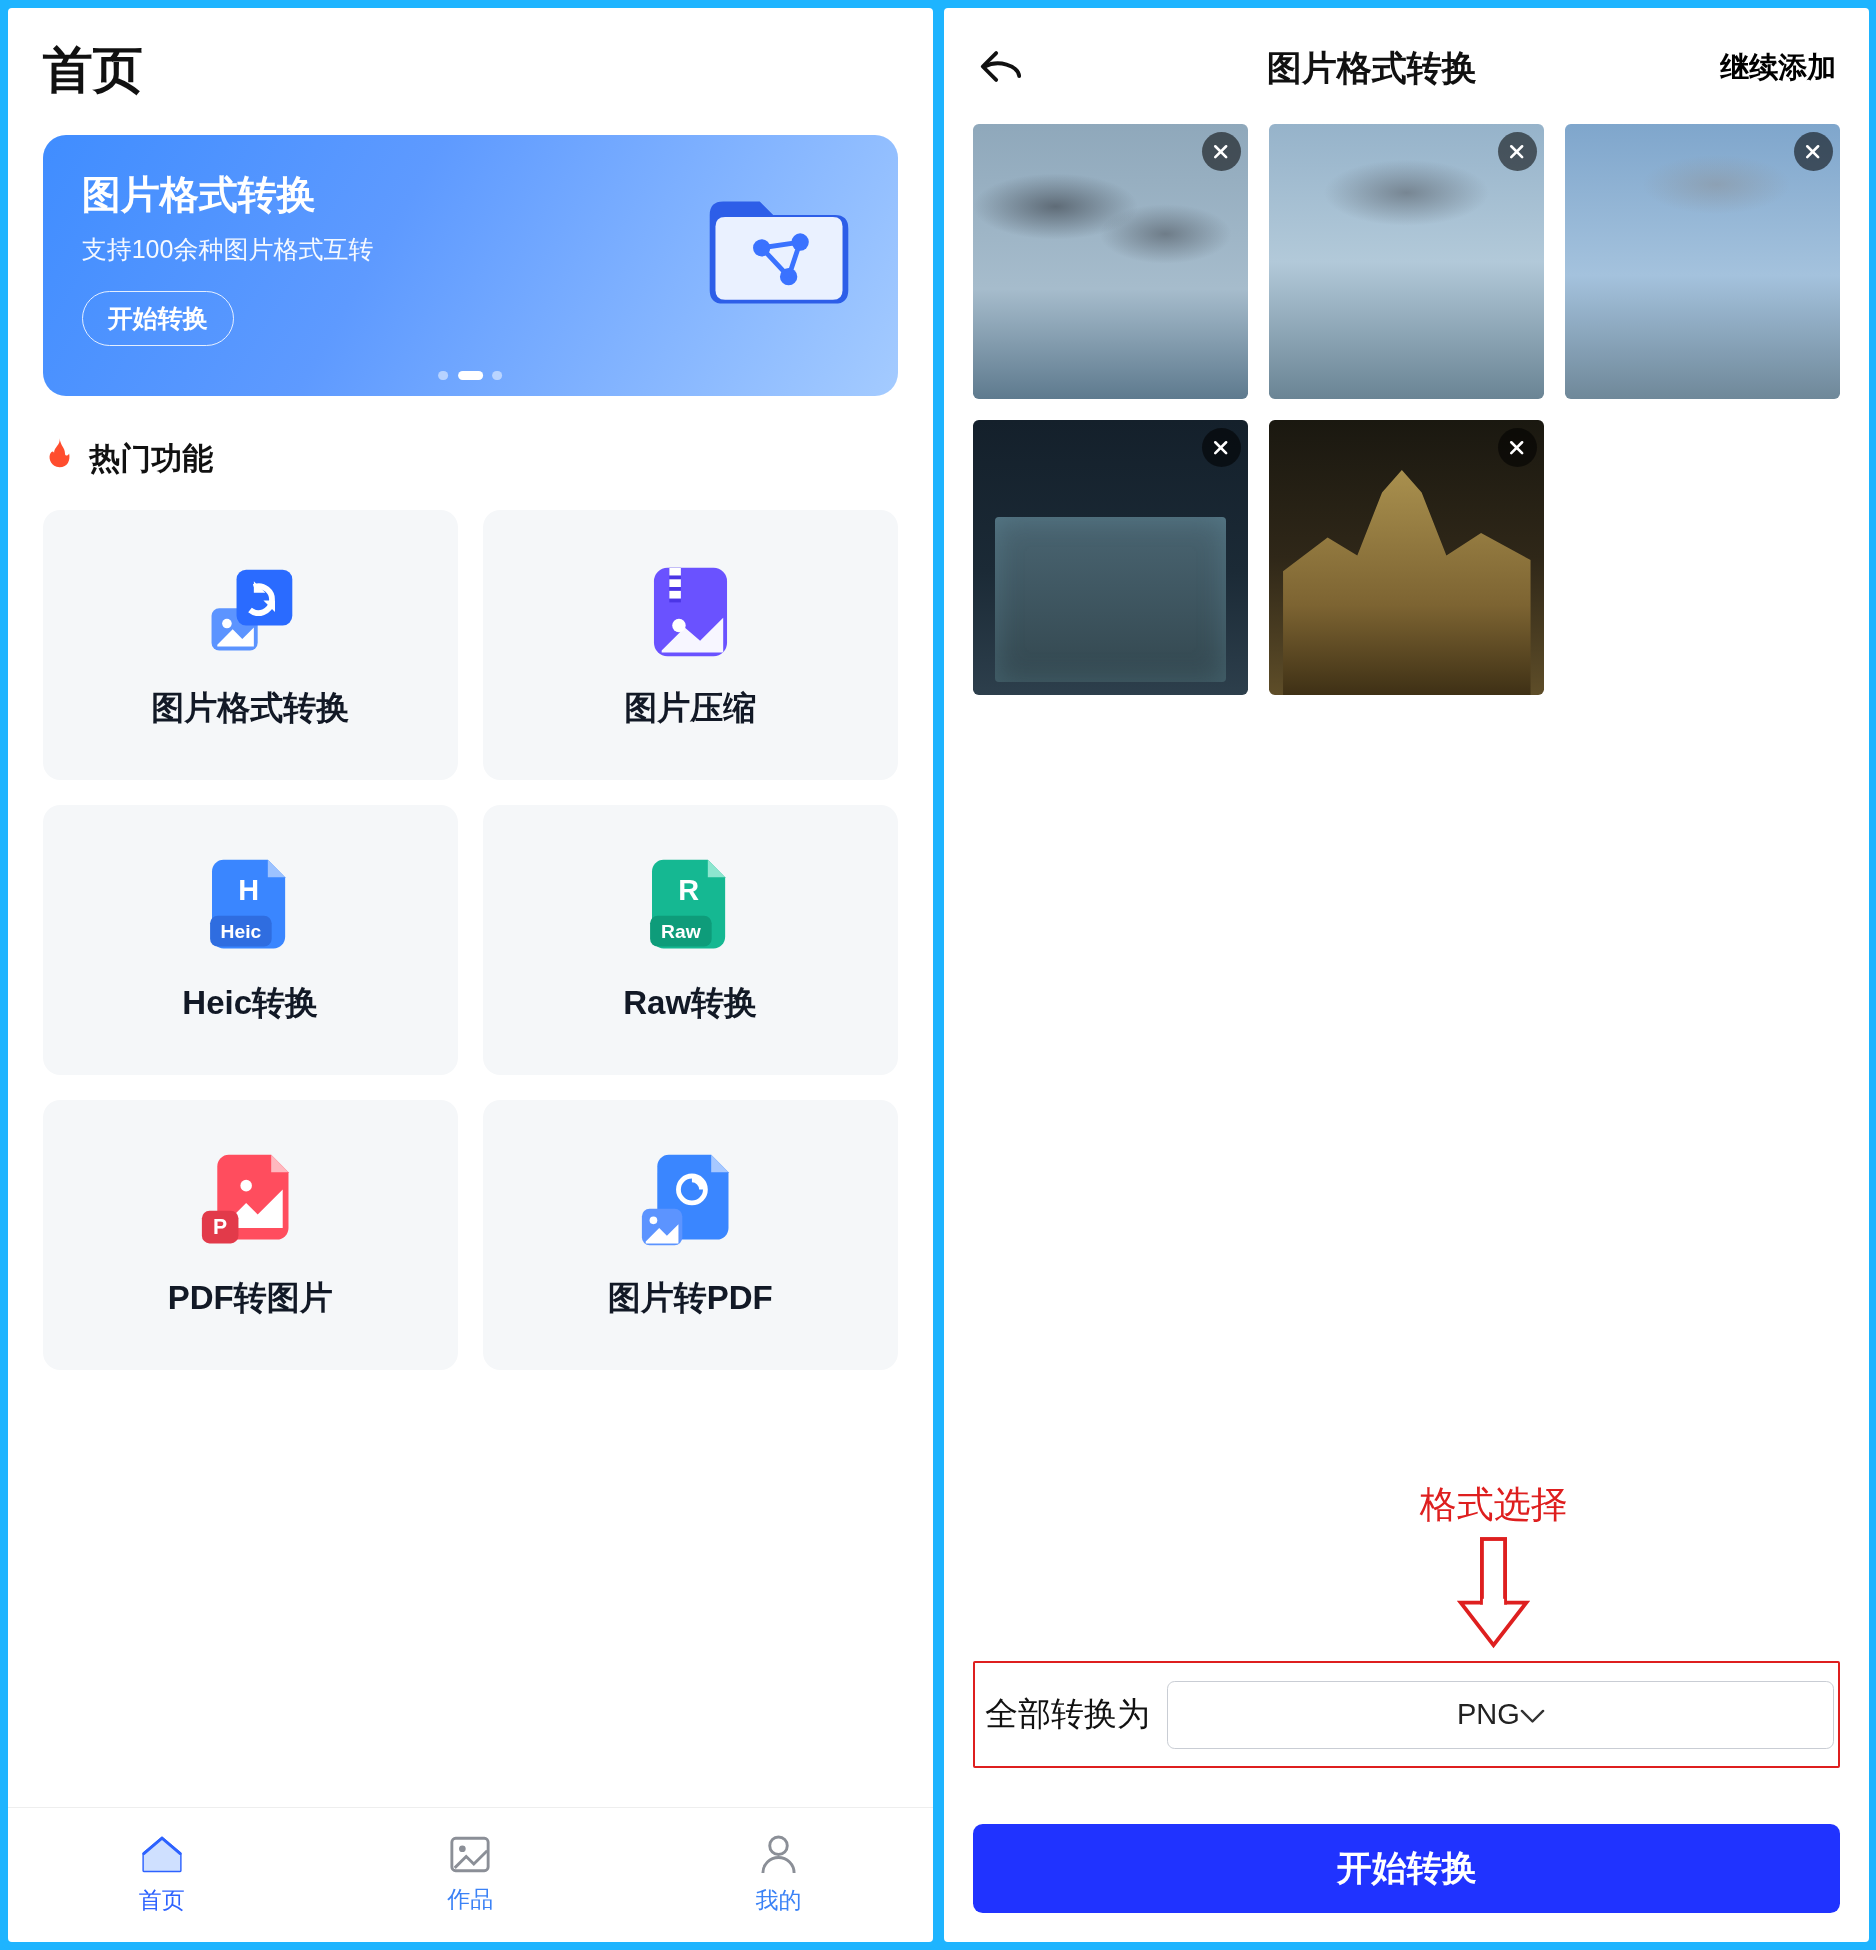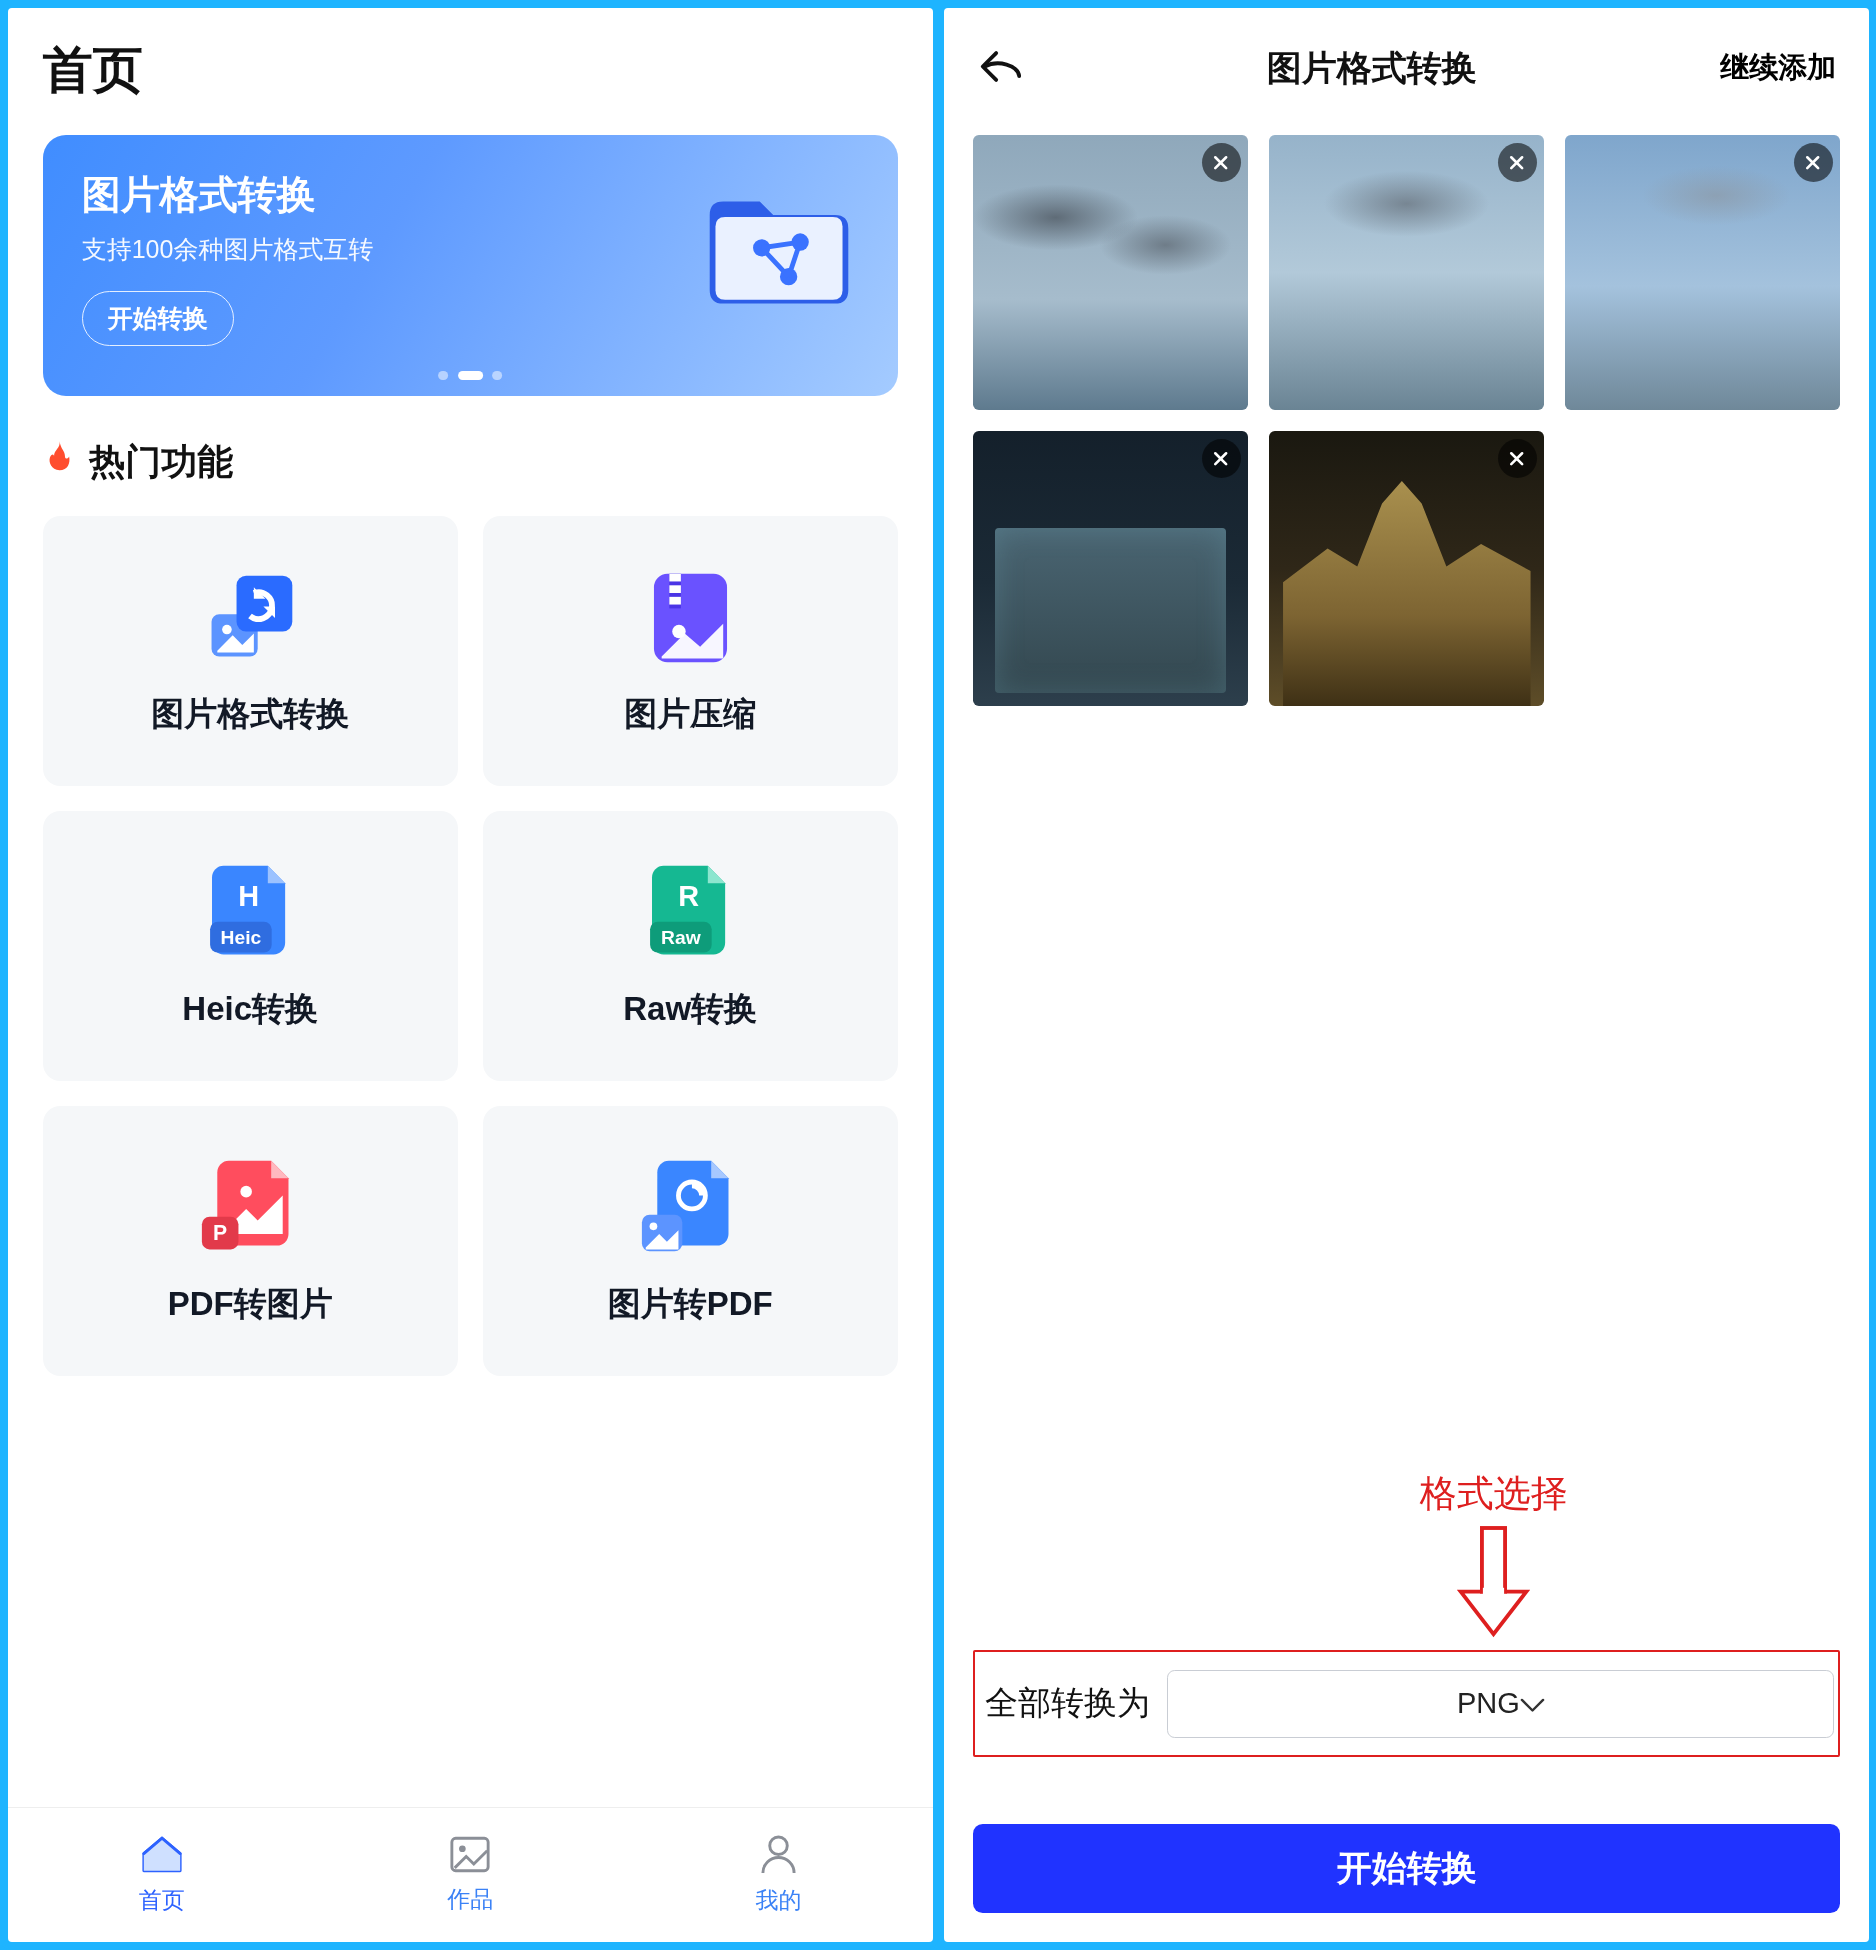--- a/index.html
+++ b/index.html
@@ -16,21 +16,20 @@
     height: 100%;
   }
   .phone {
     flex: 1;
     background: #fff;
     border-radius: 3.9px;
     display: flex;
     flex-direction: column;
     overflow: hidden;
     position: relative;
-    gap: 11px;
   }
   
   .left-content {
     flex: 1;
     padding: 29px 35px 0 35px;
     display: flex;
     flex-direction: column;
   }
   .page-title {
     font-size: 50px;
@@ -90,21 +89,21 @@
     background: #fff;
   }
   .sect-title-row {
     display: flex;
     align-items: center;
     gap: 13.5px;
     margin-bottom: 29px;
   }
   .flame-icon { color:#ff4d2e; }
   .sect-title {
-    font-size: 36px;
+    font-size: 31px;
     font-weight: 700;
     color: #111;
   }
   .feature-grid {
     display: grid;
     grid-template-columns: 1fr 1fr;
     gap: 25px;
   }
   .feature-card {
     background: #f5f7f9;

